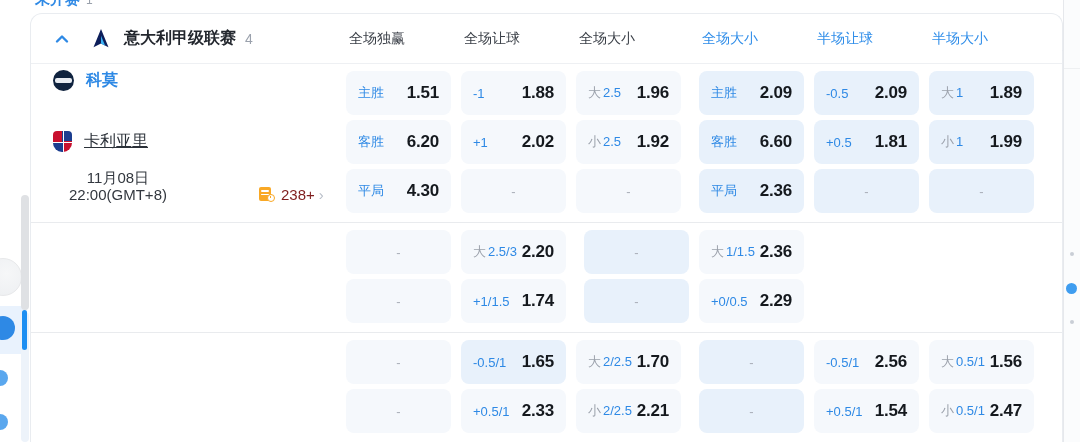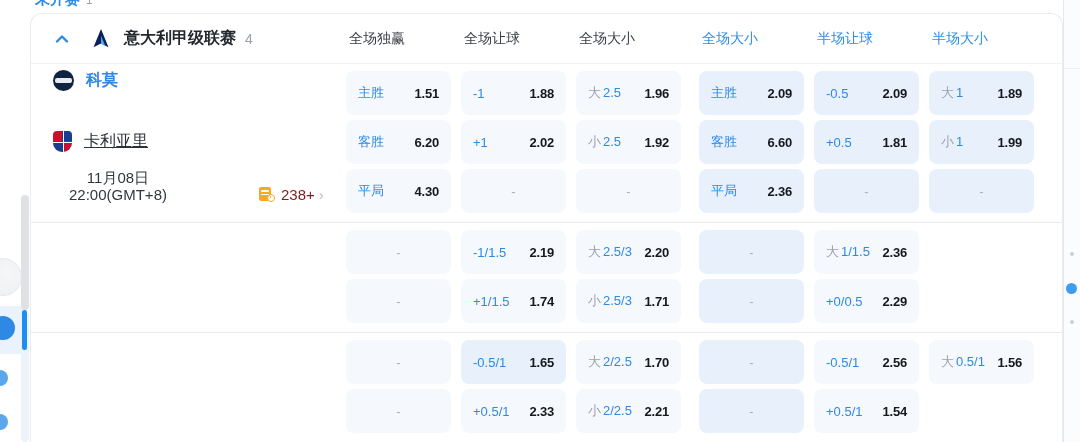--- a/index.html
+++ b/index.html
@@ -43,21 +43,21 @@
   .orow:last-child{margin-bottom:0;}
   .cell{
     width:105px;height:44px;margin-right:10px;background:#f5f8fc;border-radius:8px;
     display:flex;align-items:center;justify-content:space-between;
     padding:0 12px;box-sizing:border-box;flex:none;cursor:pointer;
   }
   .cell.tint{background:#e8f1fb;}
   .cell.gap{margin-left:8px;}
   .cell .lbl{font-size:13px;color:#2e89e5;white-space:nowrap;}
   .cell .lbl .pre{color:#9ba1ab;margin-right:2px;}
-  .cell .val{font-size:13px;font-weight:700;color:#15191e;letter-spacing:-0.2px;}
+  .cell .val{font-size:17px;font-weight:700;color:#15191e;letter-spacing:-0.2px;}
   .cell .dash{width:100%;text-align:center;color:#a9afb9;font-size:13px;}
 
   
   .left-info{position:absolute;left:0;top:0;width:315px;}
   .team-row{position:absolute;left:22px;display:flex;align-items:center;cursor:pointer;}
   .team-row.home{top:6px;}
   .team-row.away{top:67px;}
   .team-name{margin-left:12px;font-size:16px;}
   .team-name.home{color:#2e89e5;font-weight:700;}
   .team-name.away{color:#2b3139;font-weight:500;text-decoration:underline;}
@@ -228,47 +228,39 @@
               <span class="dash">-</span>
             </div>
           </div>
         </div>
         <div class="ogroup">
           <div class="orow">
             <div class="cell">
               <span class="dash">-</span>
             </div>
             <div class="cell">
-              <span class="lbl">-1/1.5</span>
-              <span class="val">2.19</span>
-            </div>
-            <div class="cell">
               <span class="lbl"><span class="pre">大</span>2.5/3</span>
               <span class="val">2.20</span>
             </div>
             <div class="cell tint gap">
               <span class="dash">-</span>
             </div>
             <div class="cell">
               <span class="lbl"><span class="pre">大</span>1/1.5</span>
               <span class="val">2.36</span>
             </div>
           </div>
           <div class="orow">
             <div class="cell">
               <span class="dash">-</span>
             </div>
             <div class="cell">
               <span class="lbl">+1/1.5</span>
               <span class="val">1.74</span>
             </div>
-            <div class="cell">
-              <span class="lbl"><span class="pre">小</span>2.5/3</span>
-              <span class="val">1.71</span>
-            </div>
             <div class="cell tint gap">
               <span class="dash">-</span>
             </div>
             <div class="cell">
               <span class="lbl">+0/0.5</span>
               <span class="val">2.29</span>
             </div>
           </div>
         </div>
         <div class="ogroup">
@@ -307,20 +299,24 @@
             <div class="cell">
               <span class="lbl"><span class="pre">小</span>2/2.5</span>
               <span class="val">2.21</span>
             </div>
             <div class="cell tint gap">
               <span class="dash">-</span>
             </div>
             <div class="cell">
               <span class="lbl">+0.5/1</span>
               <span class="val">1.54</span>
+            </div>
+            <div class="cell">
+              <span class="lbl"><span class="pre">小</span>0.5/1</span>
+              <span class="val">2.47</span>
             </div>
           </div>
         </div>
       </div>
 
     <div class="left-info">
       <div class="team-row home">
         <span class="logo-como"></span>
         <span class="team-name home">科莫</span>
       </div>

